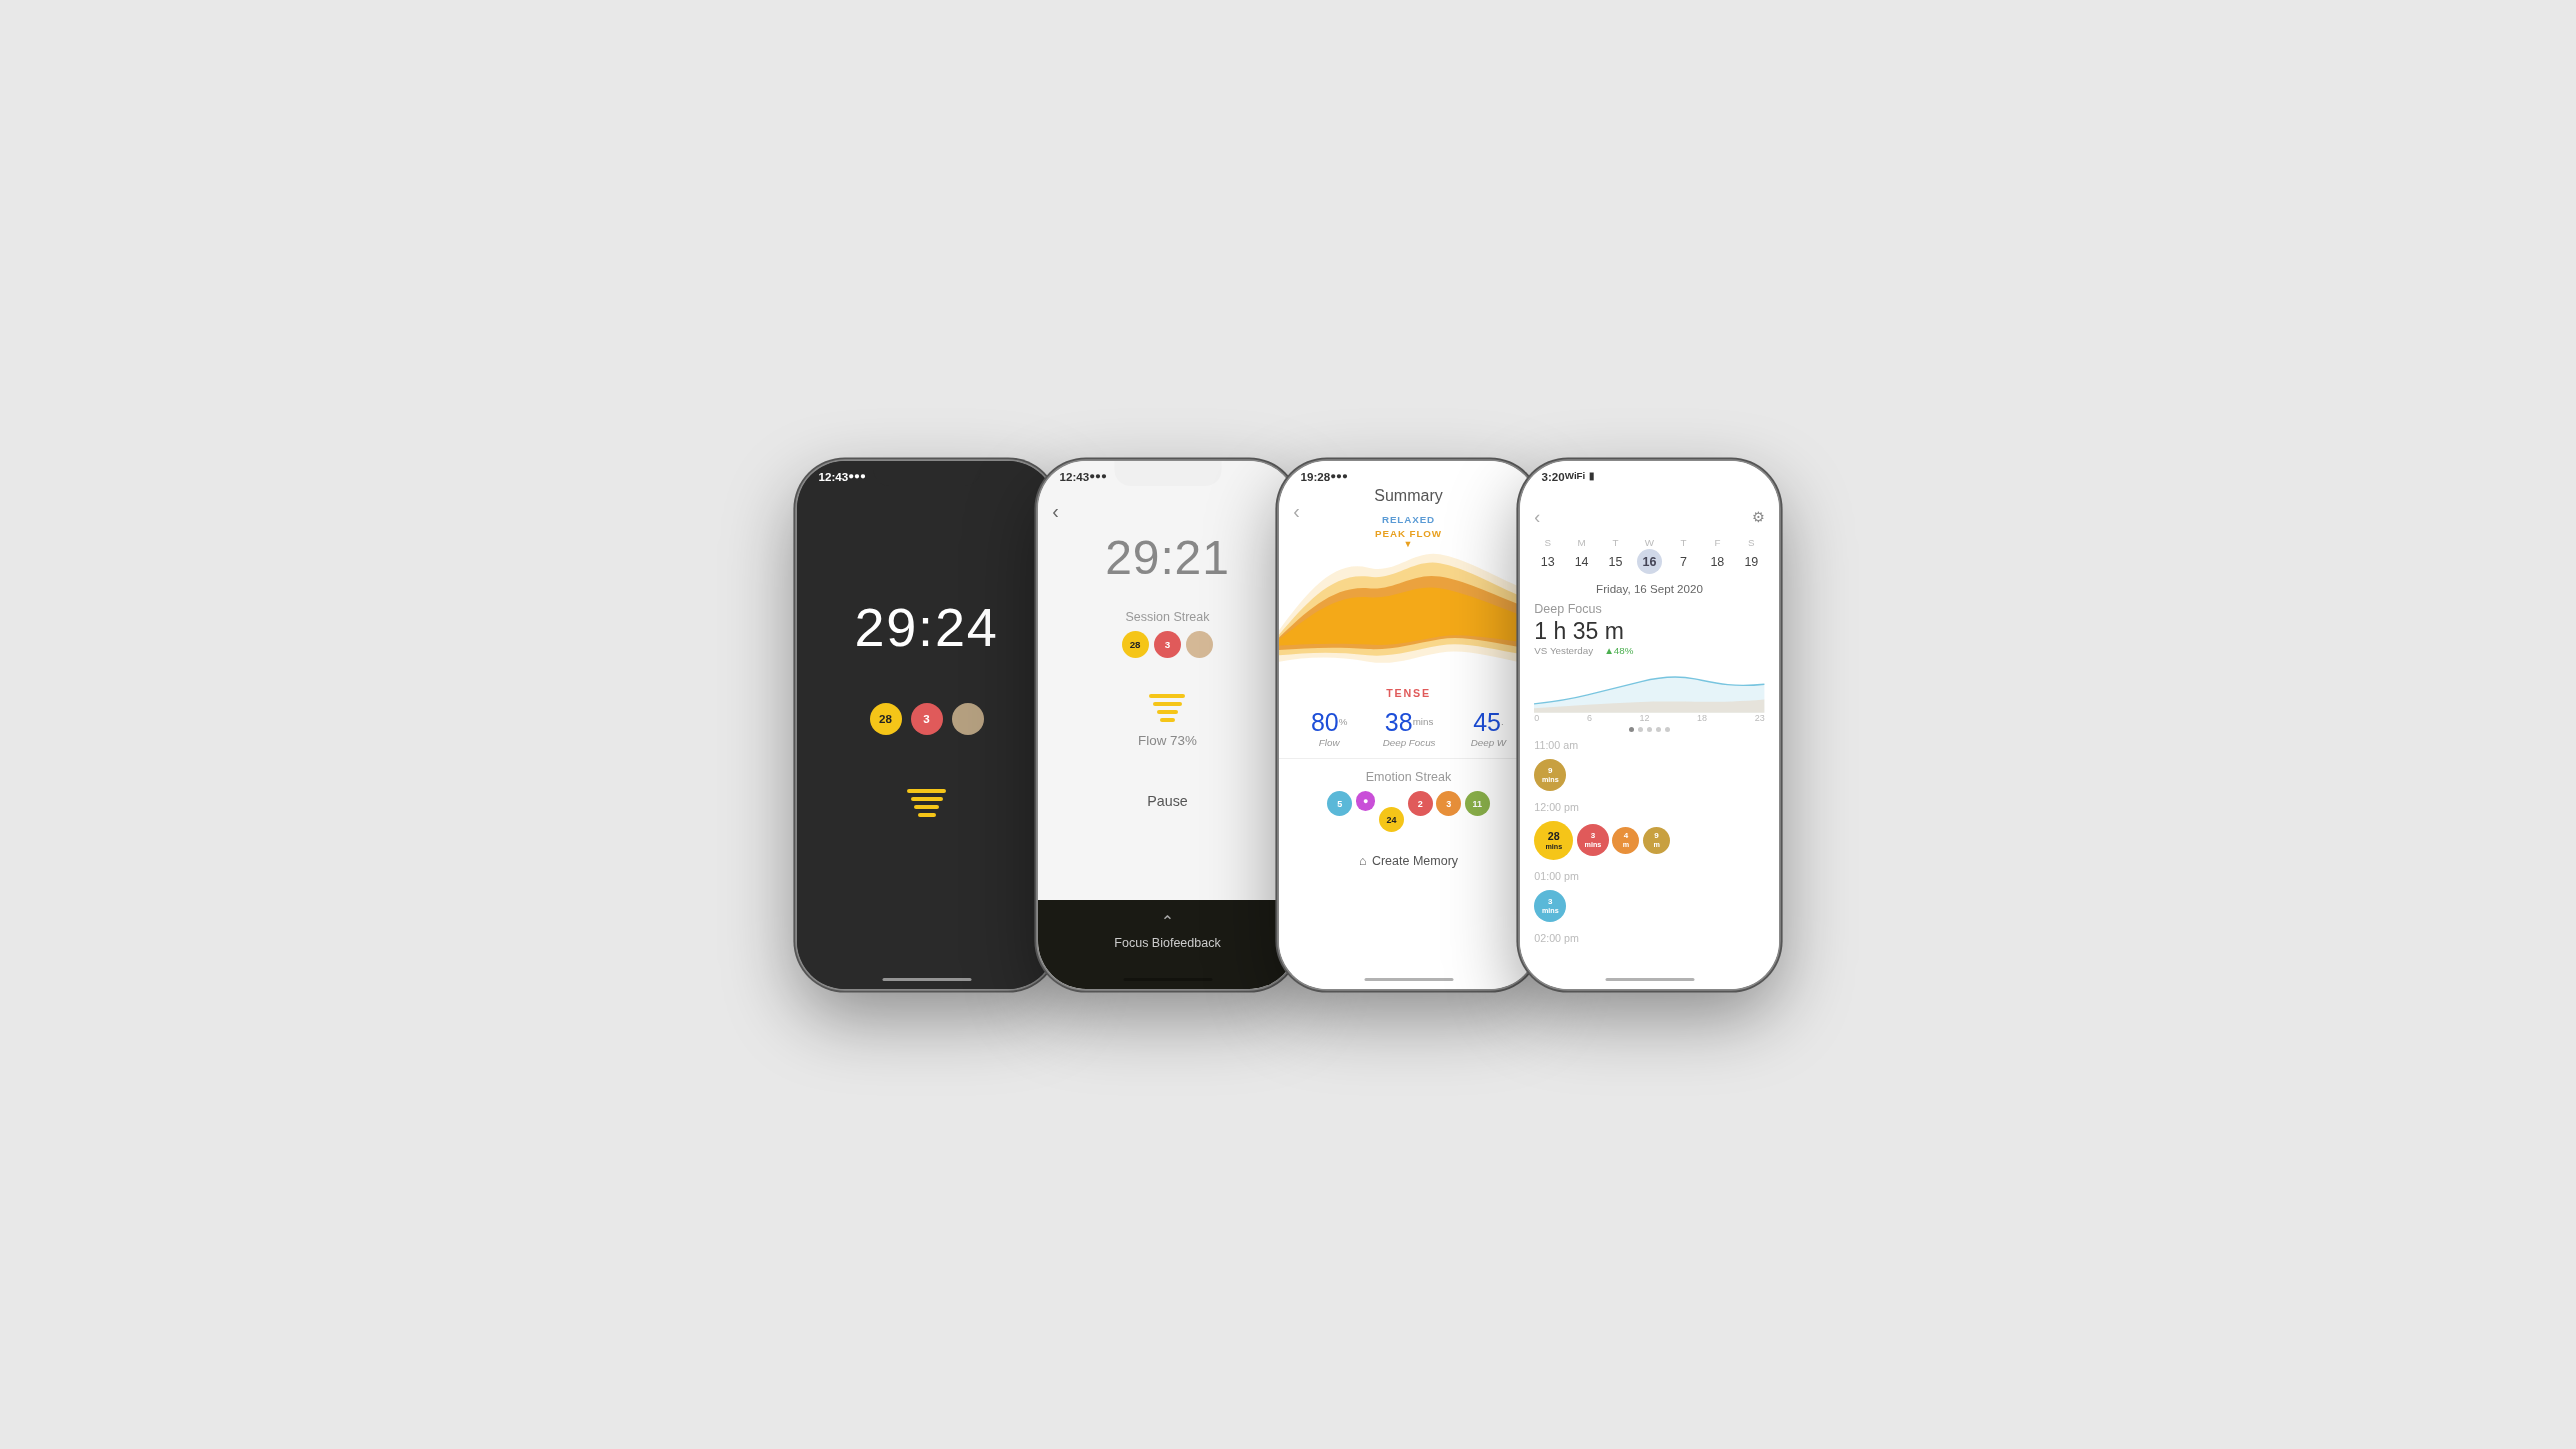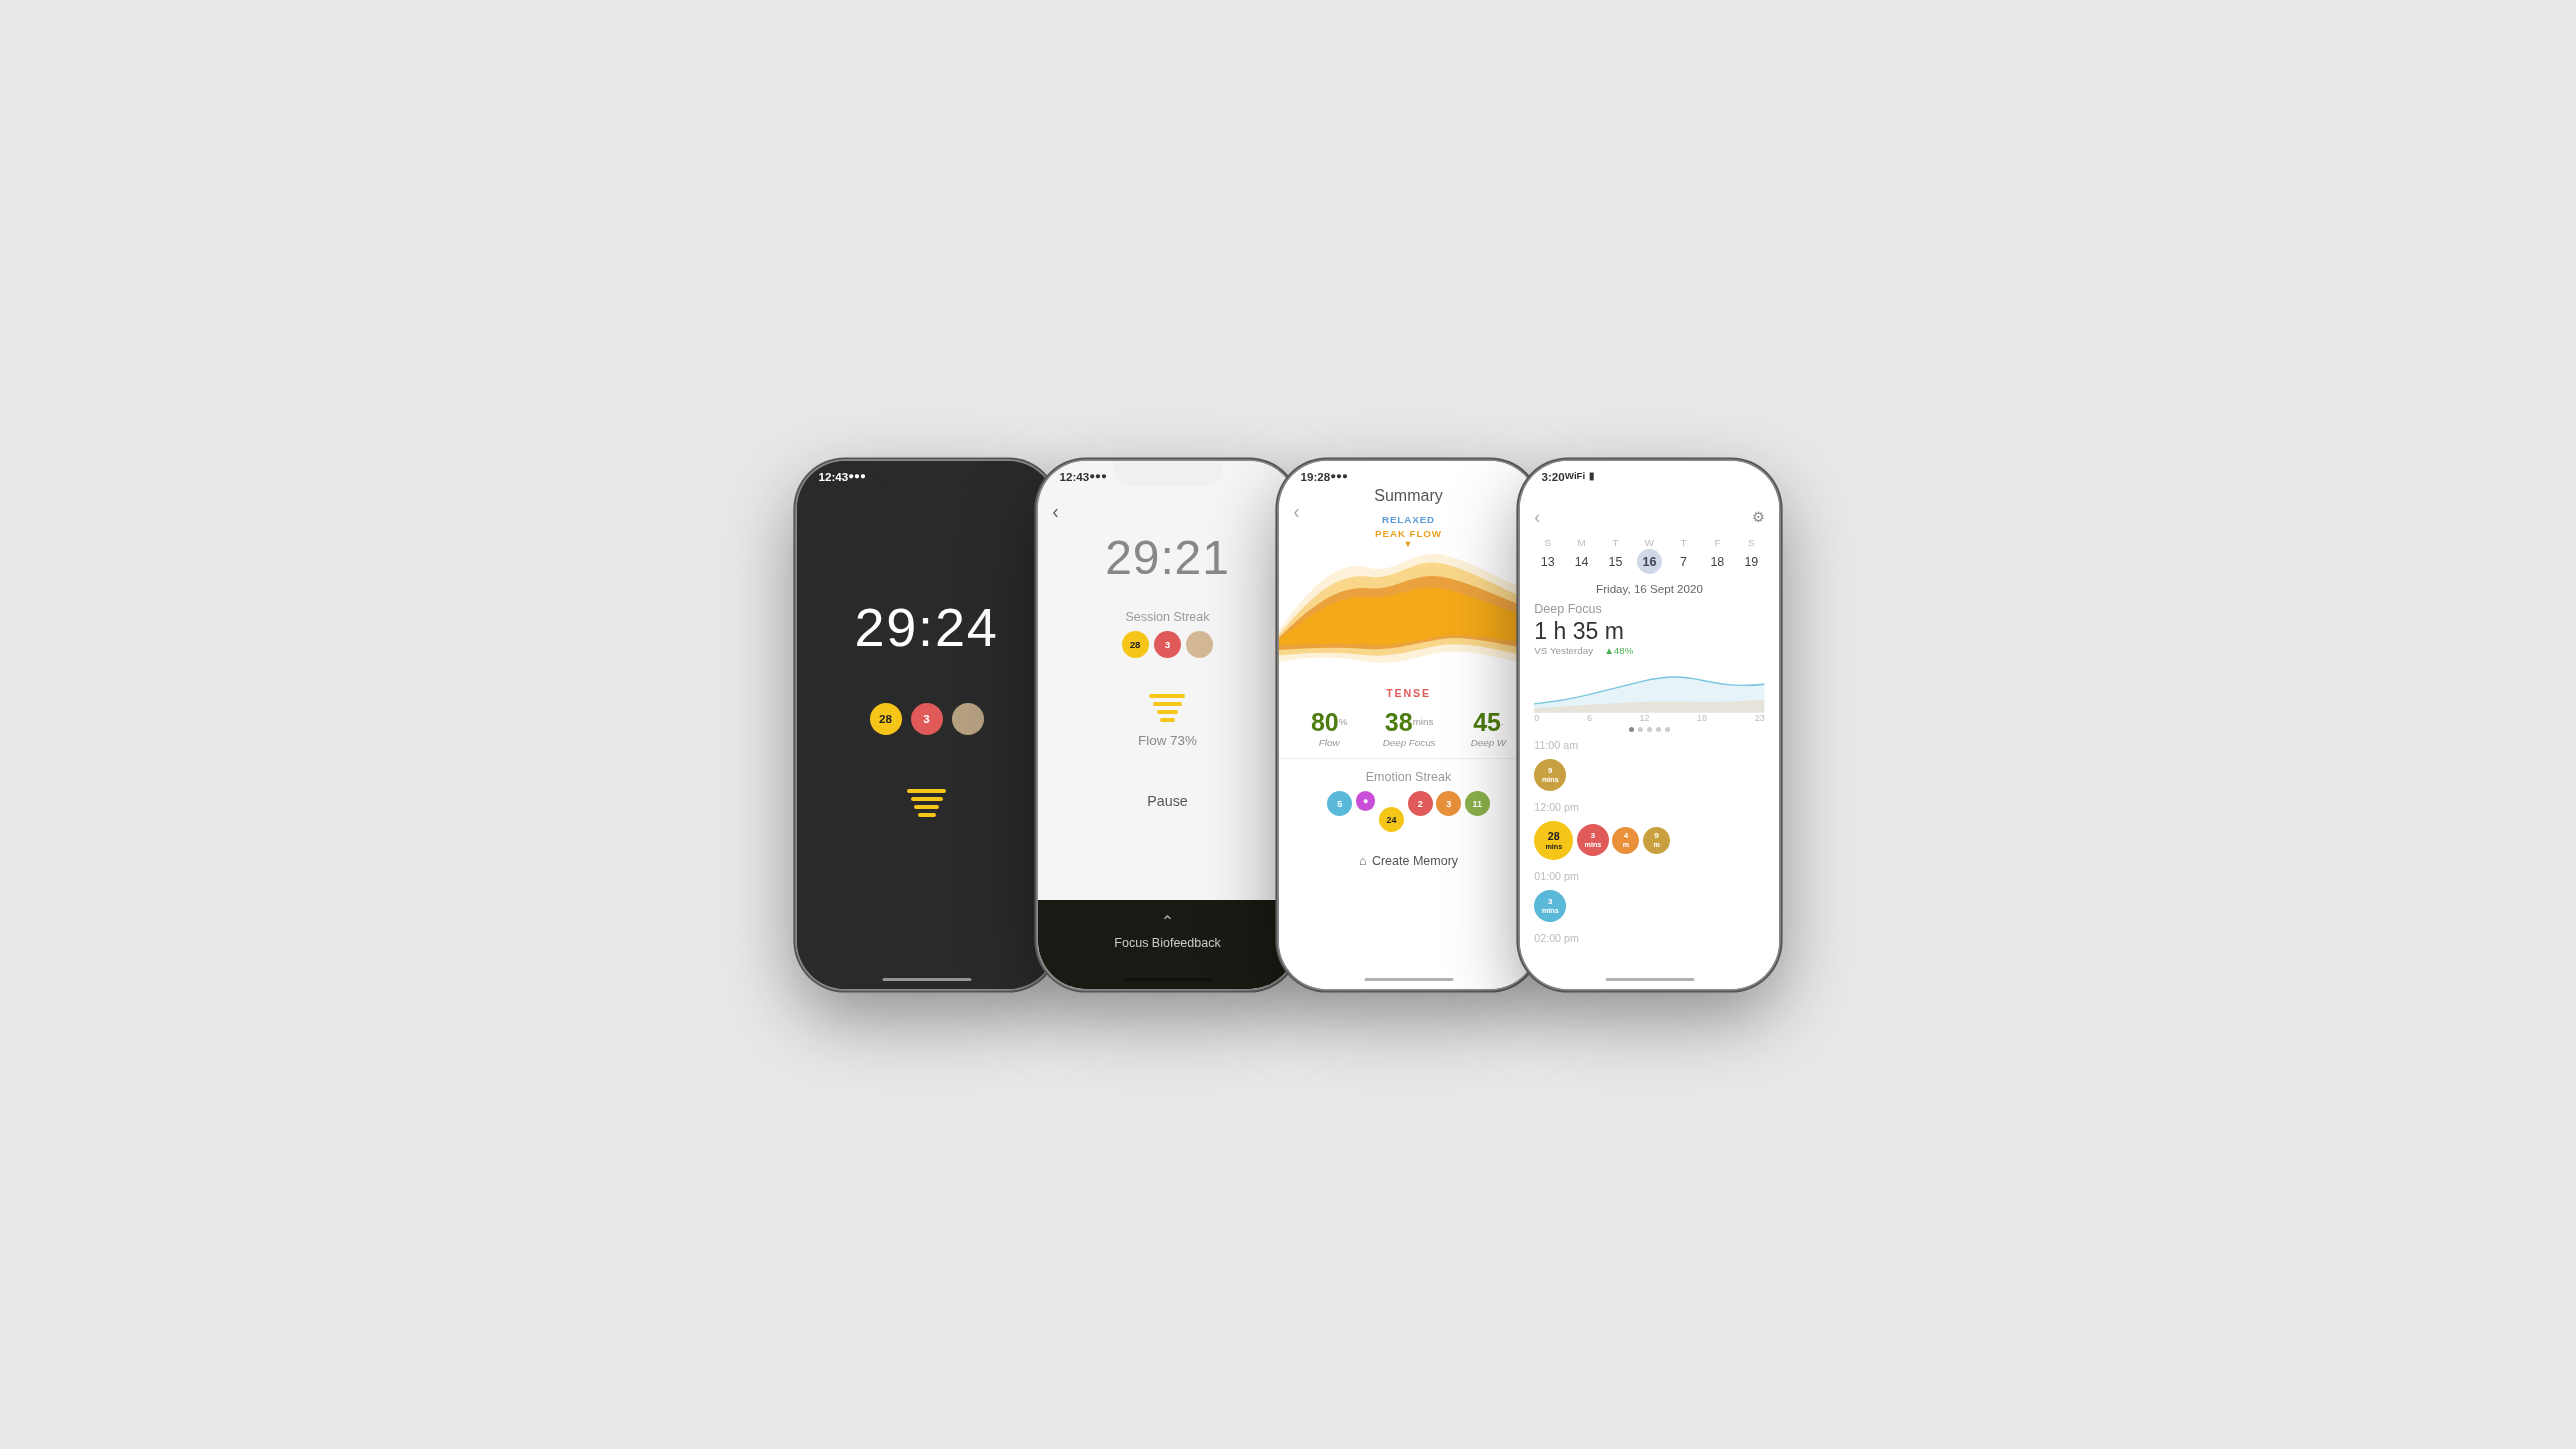--- a/index.html
+++ b/index.html
@@ -348,22 +348,22 @@
     }
 
     .stat-item {
       display: flex;
       flex-direction: column;
       align-items: center;
     }
 
     .stat-value {
       font-size: 25px;
-      font-weight: 700;
-      color: #4d7c0f;
+      font-weight: 400;
+      color: #1d4ed8;
       line-height: 1;
     }
 
     .stat-unit {
       font-size: 9.8px;
       color: #999;
       vertical-align: super;
     }
 
     .stat-label {

